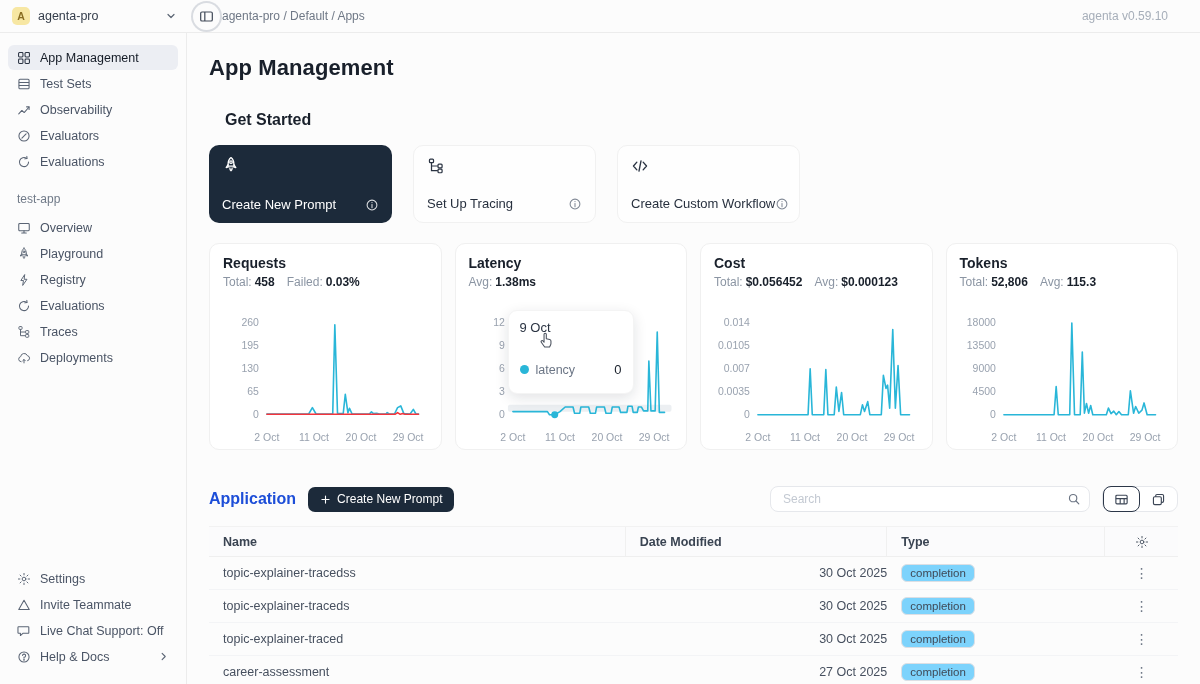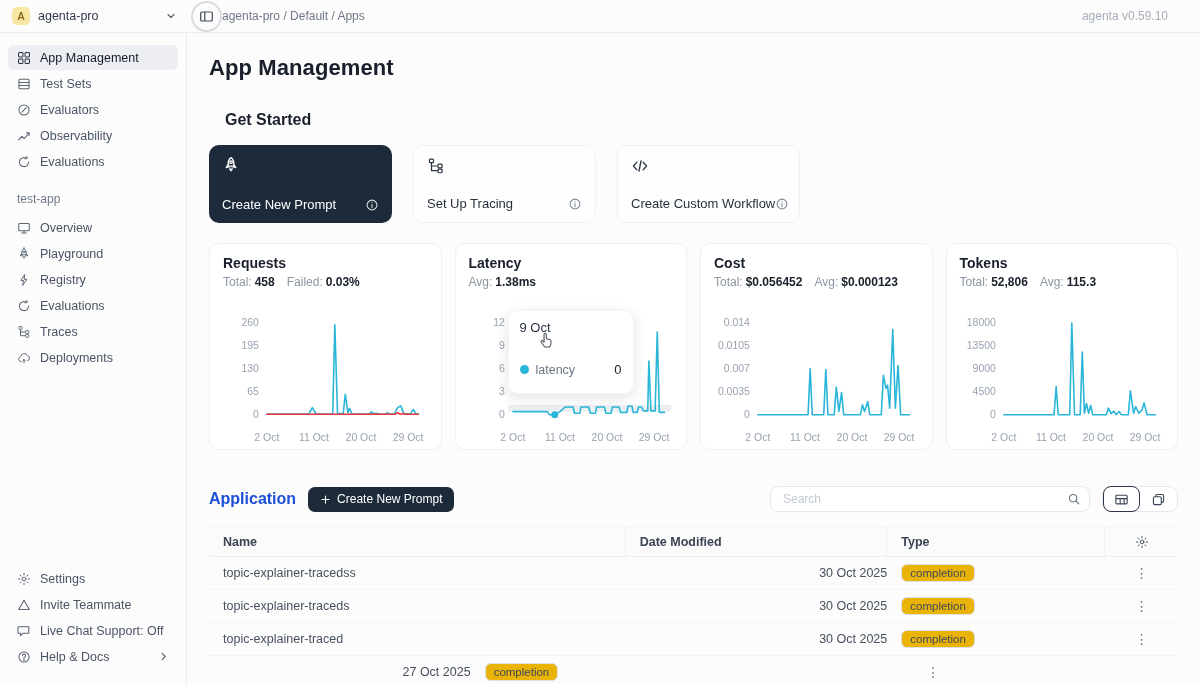--- a/index.html
+++ b/index.html
@@ -78,21 +78,21 @@
 
   
   .table { margin-top:14px; border-top:1px solid #f2f2f2; }
   .thead { display:flex; height:30px; align-items:center; background:#fbfbfc; border-bottom:1px solid #efefef; font-size:12.5px; font-weight:700; color:#3a4452; }
   .col-name { flex:0 0 43%; padding-left:14px; }
   .col-date { flex:0 0 27%; padding-left:14px;text-align:right; }
   .col-type { flex:0 0 22.5%; padding-left:14px; }
   .col-actions { flex:1; display:flex; justify-content:center; align-items:center; }
   .thead .col-name, .thead .col-date, .thead .col-type { border-right:1px solid #f0f0f0; height:100%; display:flex; align-items:center; }
   .trow { display:flex; height:33px; align-items:center; border-bottom:1px solid #f3f4f6; font-size:12.5px; color:#47505f; }
-  .badge { border:1px solid #dcdfe4; border-radius:6px; padding:2px 8px; font-size:11.5px; color:#3f4957; background:#eab308; display:inline-block; }
+  .badge { border:1px solid #dcdfe4; border-radius:6px; padding:2px 8px; font-size:11.5px; color:#3f4957; background:#7dd3fc; display:inline-block; }
   .kebab { color:#707a88; font-size:14px; letter-spacing:0; cursor:pointer; padding:0 6px; }
   .thead-gear { color:#4a5463; cursor:pointer; }
 </style>
 </head>
 <body>
 
 <div class="topbar">
   <div class="tb-left">
     <div class="avatar">A</div>
     <span class="ws-name">agenta-pro</span>
@@ -132,35 +132,35 @@
       <span>
           <svg width="14" height="14" viewBox="0 0 16 16" fill="none" stroke="currentColor" stroke-width="1.2">
             <rect x="2.2" y="2.5" width="11.6" height="11" rx="1.2"></rect>
             <path d="M2.2 6.2h11.6M2.2 9.8h11.6"></path>
           </svg>
         </span>
       <span>Test Sets</span>
     </div>
     <div class="nav-item">
       <span>
+          <svg width="14" height="14" viewBox="0 0 16 16" fill="none" stroke="currentColor" stroke-width="1.2" stroke-linecap="round" stroke-linejoin="round">
+            <path d="M2 12.5l3.6-4 2.6 2.4 5.6-6.3"></path>
+            <path d="M10.9 4.4h2.9v2.9"></path>
+          </svg>
+        </span>
+      <span>Observability</span>
+    </div>
+    <div class="nav-item">
+      <span>
           <svg width="14" height="14" viewBox="0 0 16 16" fill="none" stroke="currentColor" stroke-width="1.2" stroke-linecap="round">
             <circle cx="8" cy="8" r="5.8"></circle>
             <path d="M5.6 10.4l4.8-4.8"></path>
           </svg>
         </span>
       <span>Evaluators</span>
-    </div>
-    <div class="nav-item">
-      <span>
-          <svg width="14" height="14" viewBox="0 0 16 16" fill="none" stroke="currentColor" stroke-width="1.2" stroke-linecap="round" stroke-linejoin="round">
-            <path d="M2 12.5l3.6-4 2.6 2.4 5.6-6.3"></path>
-            <path d="M10.9 4.4h2.9v2.9"></path>
-          </svg>
-        </span>
-      <span>Observability</span>
     </div>
     <div class="nav-item">
       <span>
           <svg width="14" height="14" viewBox="0 0 16 16" fill="none" stroke="currentColor" stroke-width="1.2" stroke-linecap="round" stroke-linejoin="round">
             <path d="M13.2 8A5.2 5.2 0 1 1 11 3.8"></path>
             <path d="M11.2 1.6l.3 2.5-2.5.3"></path>
           </svg>
         </span>
       <span>Evaluations</span>
     </div>
@@ -502,20 +502,21 @@
       </div>
       <div class="trow">
         <div class="col-name">topic-explainer-traced</div>
         <div class="col-date">30 Oct 2025</div>
         <div class="col-type"><span class="badge">completion</span></div>
         <div class="col-actions">
             <span class="kebab">⋮</span>
           </div>
       </div>
       <div class="trow">
+        <div class="col-name">career-assessment</div>
         <div class="col-date">27 Oct 2025</div>
         <div class="col-type"><span class="badge">completion</span></div>
         <div class="col-actions">
             <span class="kebab">⋮</span>
           </div>
       </div>
     </div>
   </div>
 </div>
 

